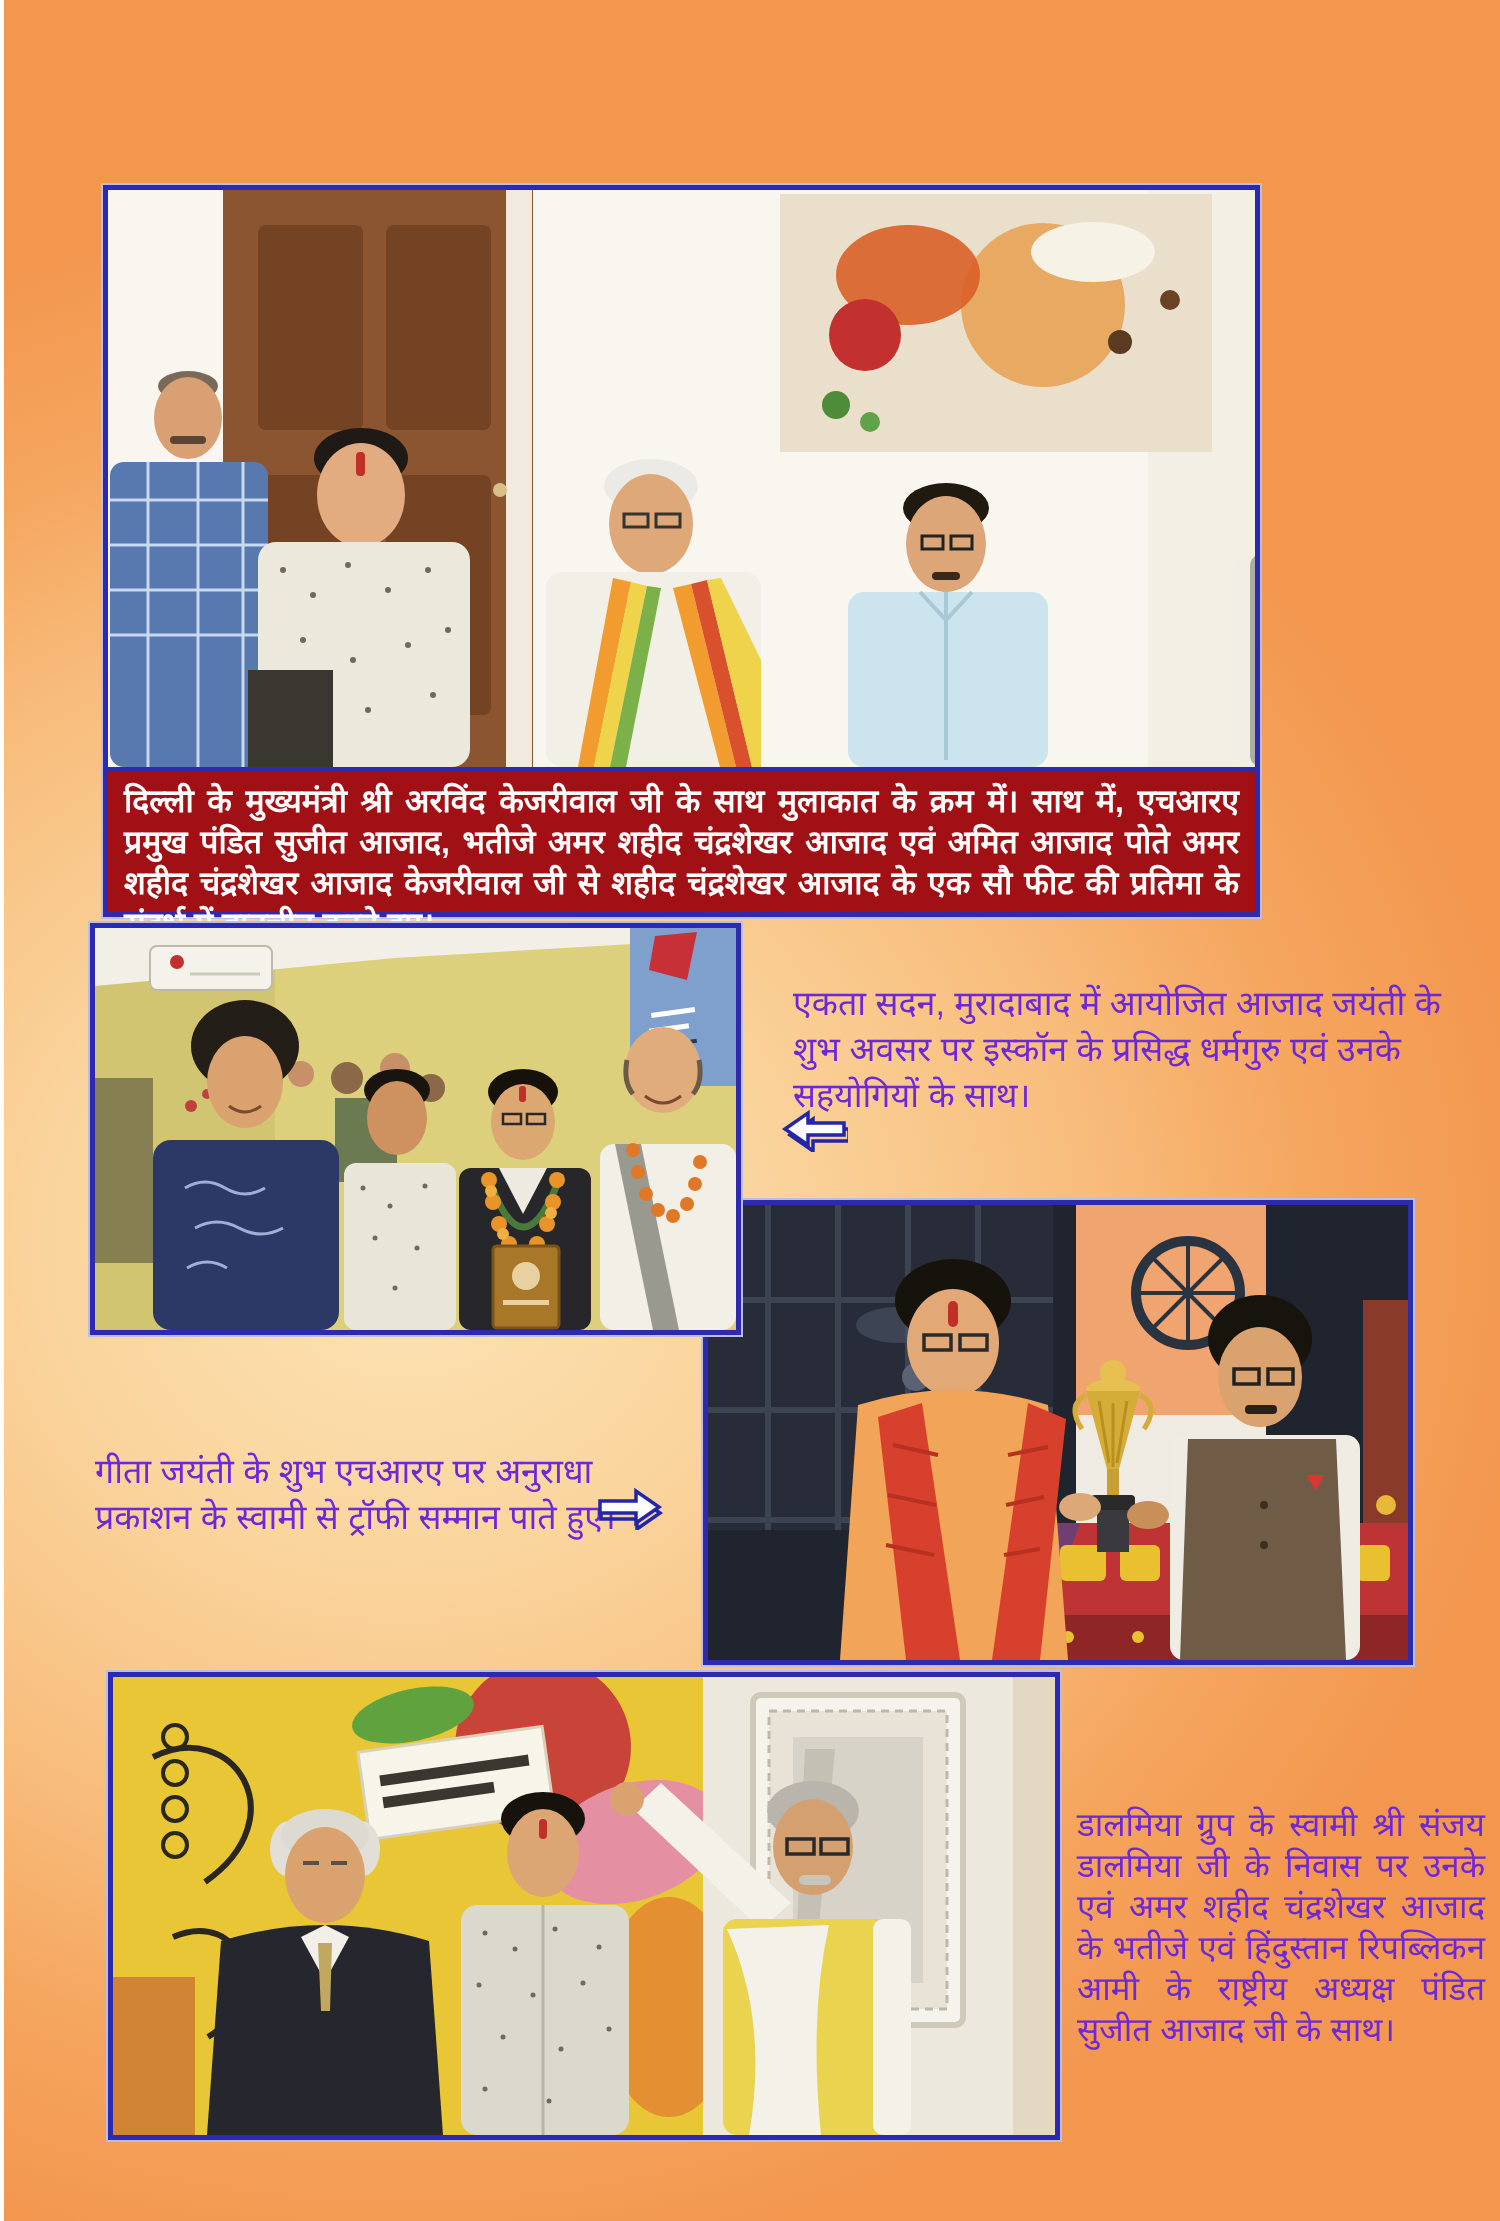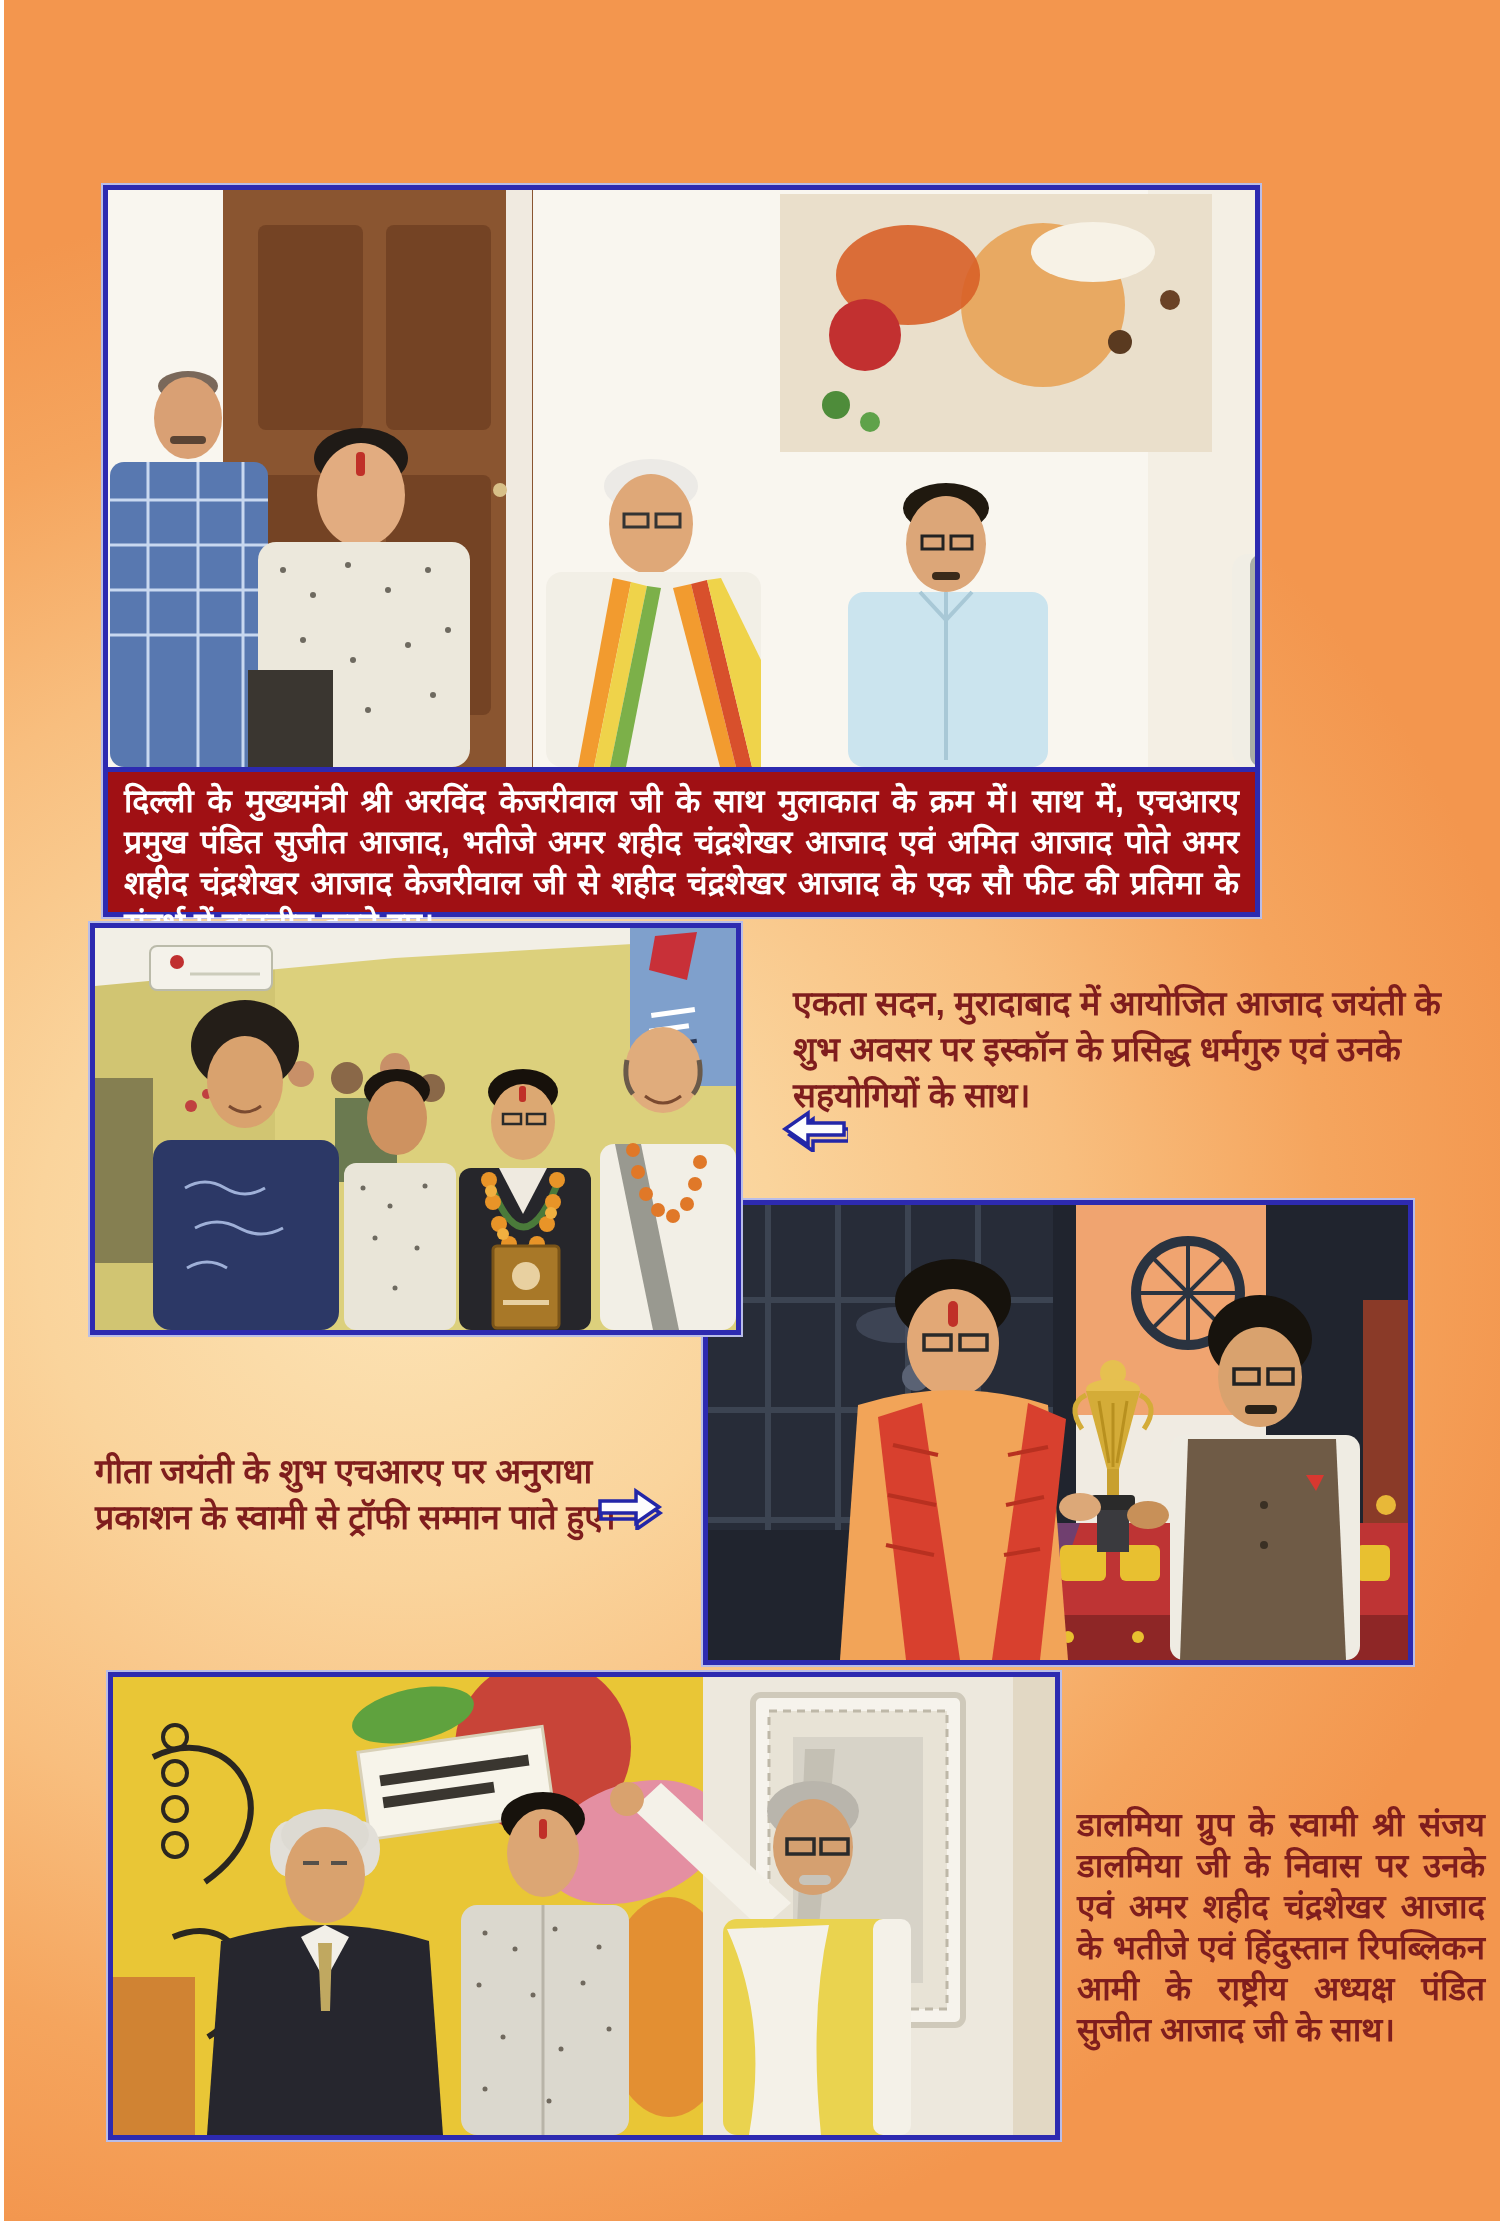--- a/index.html
+++ b/index.html
@@ -19,21 +19,21 @@
   .photo-block svg{display:block;}
   .caption-bar{
     box-sizing:border-box;background:#A01014;border-top:5px solid #2D2AB0;
     padding:9px 16px 0 16px;height:145px;
   }
   .caption-bar p{
     margin:0;color:#FFFFFF;font-weight:bold;font-size:32px;line-height:41px;
     text-align:justify;
   }
   .note{
-    position:absolute;margin:0;color:#7f1d1d;font-weight:bold;z-index:6;
+    position:absolute;margin:0;color:#6d28d9;font-weight:normal;z-index:6;
   }
   .note-iskcon{left:793px;top:980px;width:652px;font-size:34px;line-height:46px;}
   .note-trophy{left:95px;top:1448px;width:596px;font-size:34px;line-height:46px;}
   .note-dalmia{left:1077px;top:1804px;width:408px;font-size:33px;line-height:41px;text-align:justify;}
   .arrow{position:absolute;z-index:6;}
   #ph1{left:103px;top:185px;width:1157px;height:732px;}
   #ph1 .photo-canvas{height:577px;overflow:hidden;}
   #ph2{left:90px;top:923px;width:651px;height:412px;z-index:4;}
   #ph3{left:703px;top:1200px;width:710px;height:465px;z-index:2;}
   #ph4{left:108px;top:1672px;width:952px;height:468px;z-index:3;}

